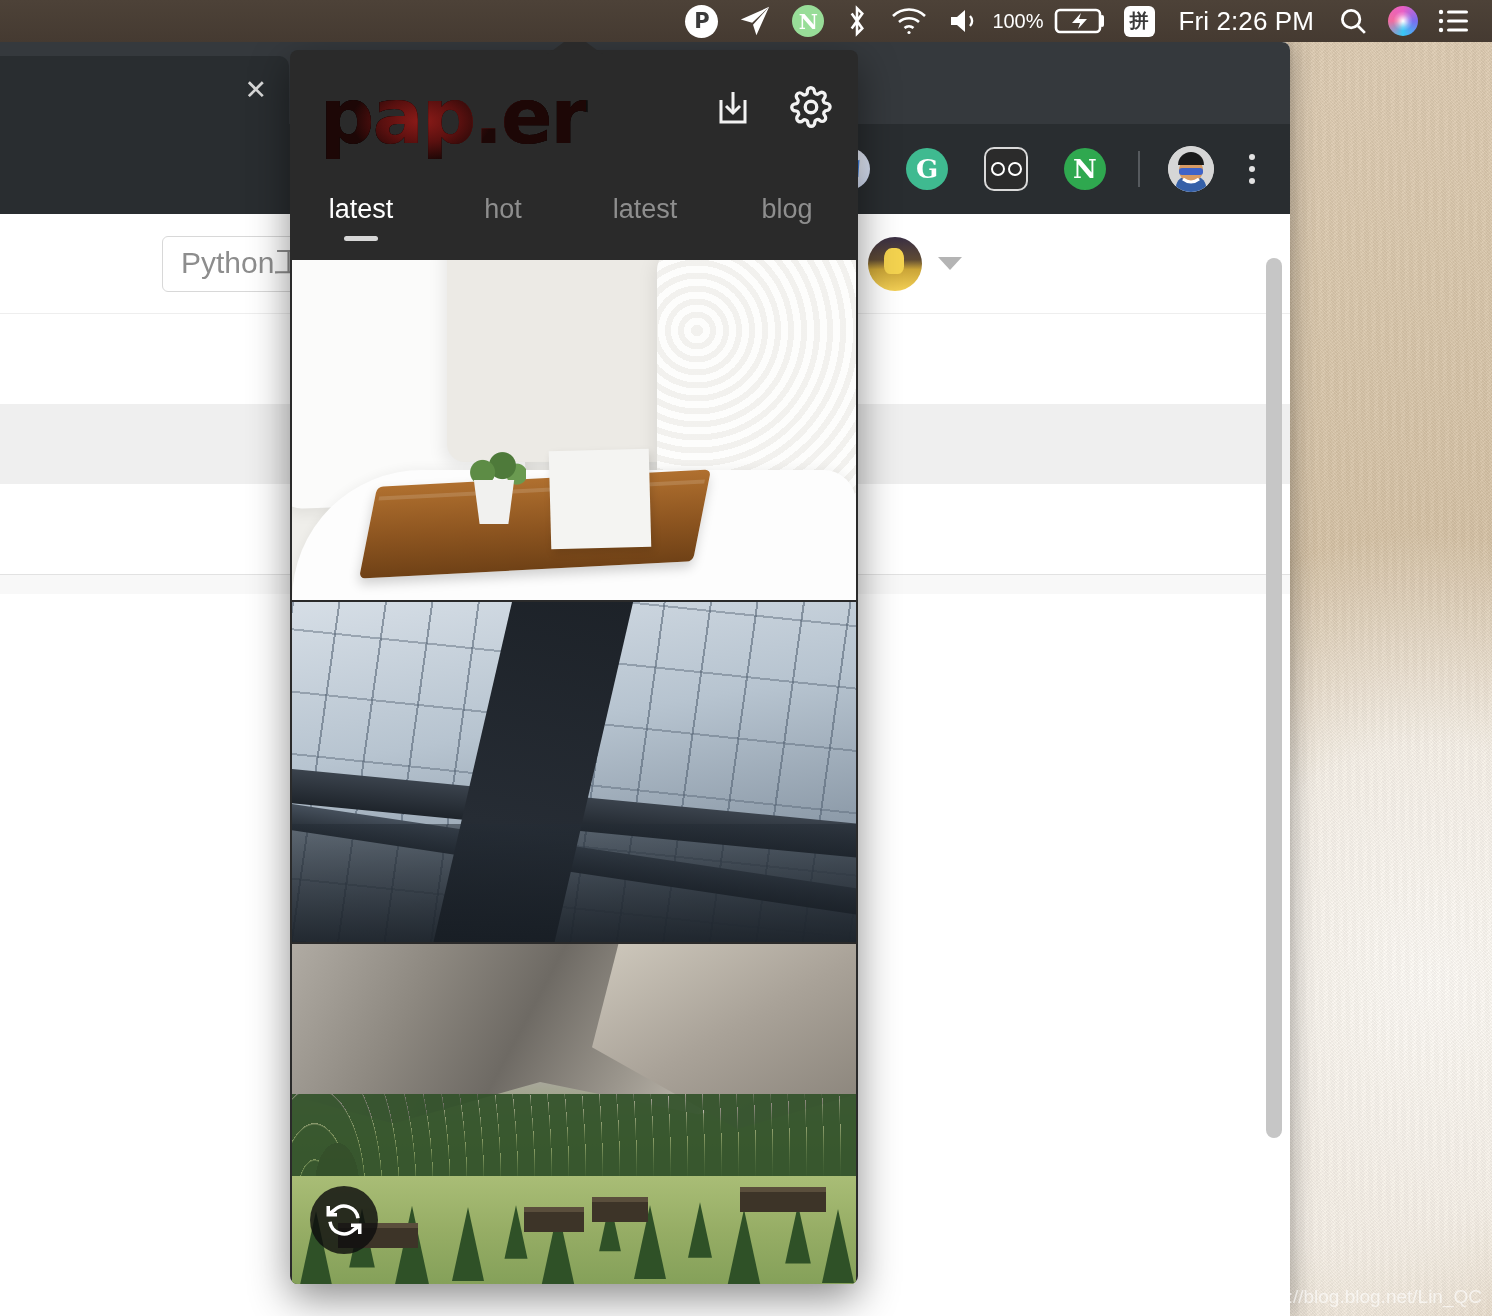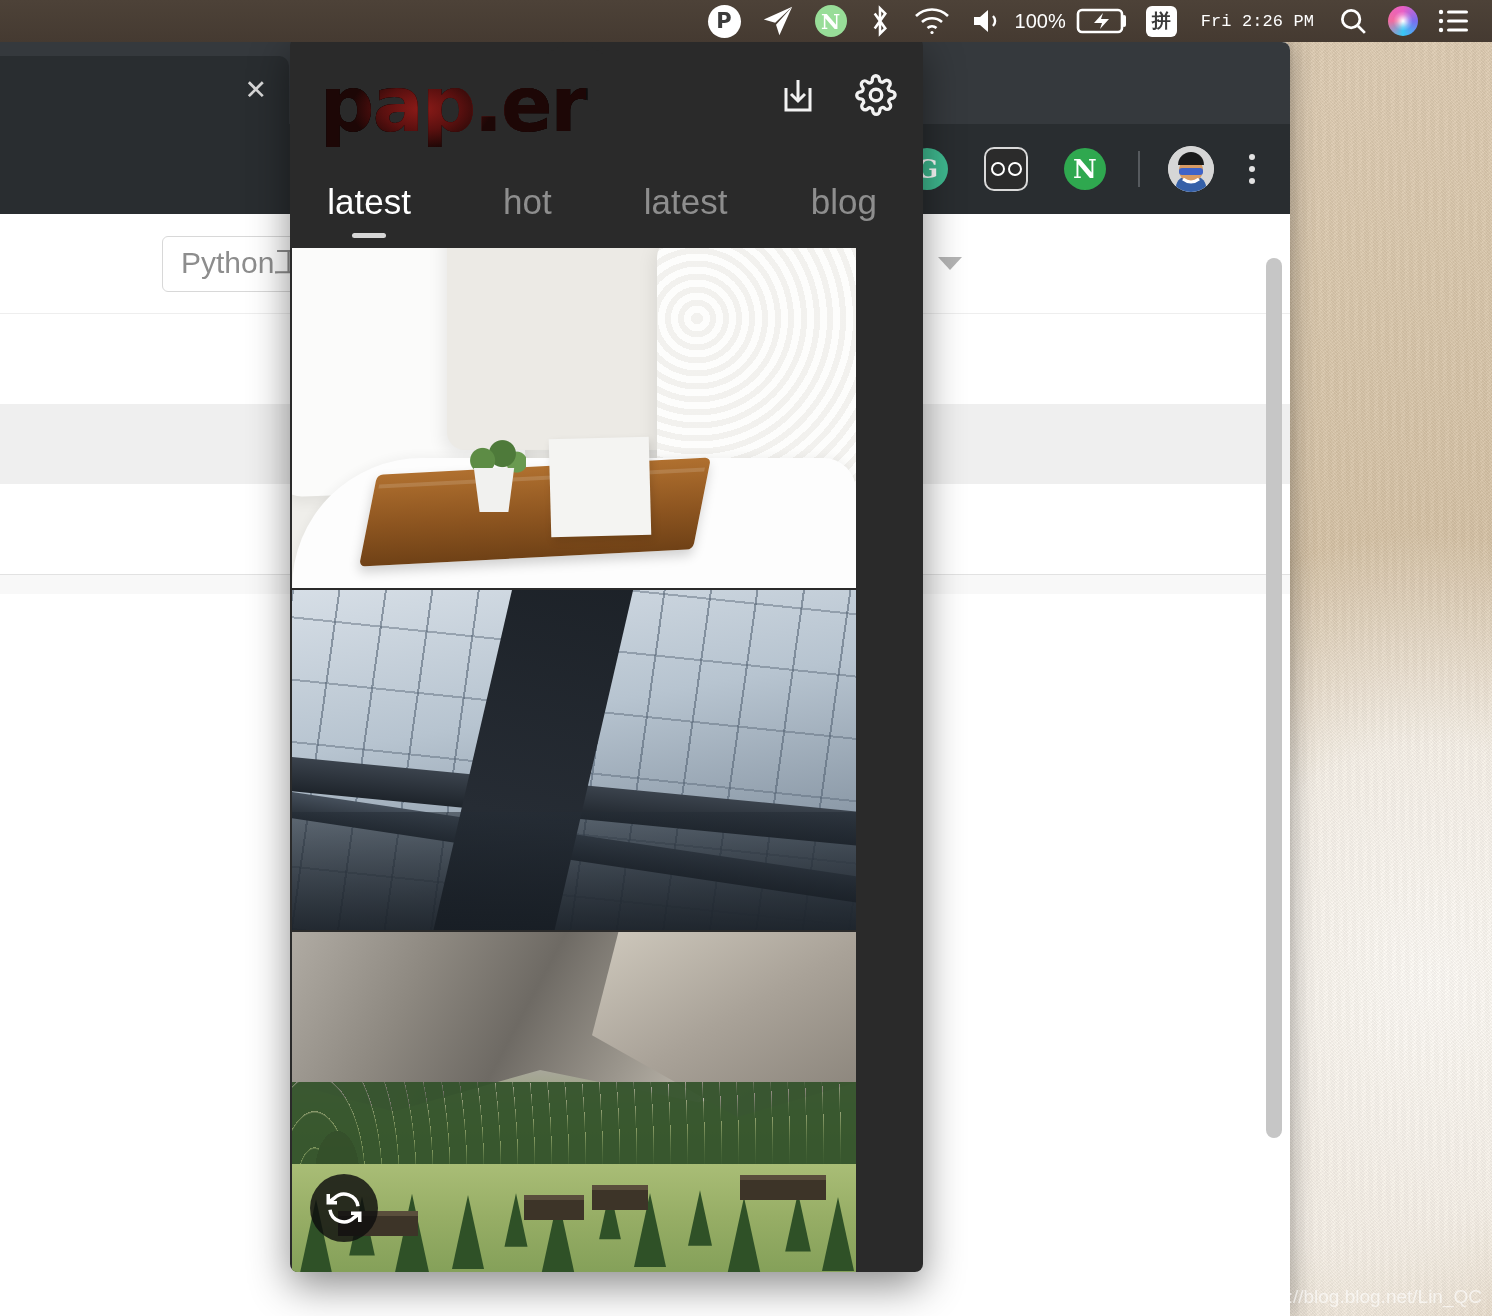--- a/index.html
+++ b/index.html
@@ -28,21 +28,21 @@
   }
 
   
   .menubar {
     position: absolute; top: 0; left: 0; width: 1492px; height: 42px;
     background: linear-gradient(180deg,#4d4238 0%,#453a31 100%);
     display: flex; align-items: center; justify-content: flex-end;
     padding-right: 12px; z-index: 60;
   }
   .mb-item { display: flex; align-items: center; justify-content: center; height: 42px; padding: 0 10px; color: #fff; }
-  .mb-time { font-size: 17px; color: #fff; letter-spacing: .1px; padding: 0 14px; font-family: Liberation Mono, monospace; }
+  .mb-time { font-size: 26px; color: #fff; letter-spacing: .1px; padding: 0 14px; }
   .mb-pct { font-size: 20px; color: #fff; padding-right: 4px;}
 
   .ic-paper { width: 33px; height: 33px; border-radius: 50%; background: #fff; color:#3b3b3b;
               display:flex; align-items:center; justify-content:center; font-size:21px; font-weight:700;
               font-family:"DejaVu Sans", sans-serif; }
   .ic-nord { width: 32px; height: 32px; border-radius: 50%; background: #98dd98; color: #fff;
              display: flex; align-items: center; justify-content: center; font-size: 21px;
              font-weight: 700; font-family: "DejaVu Serif", serif; }
   .ic-ime { width: 31px; height: 31px; border-radius: 6px; background: #fff; color: #3a3a3a;
             display:flex; align-items:center; justify-content:center; font-size:19px; font-weight:700;
@@ -102,21 +102,21 @@
   .pg-toolbar { height: 110px; background: #f8f8f8; border-top: 1px solid #e2e2e2; border-bottom: 1px solid #e8e8e8;
                 display: flex; align-items: center; padding-left: 310px; gap: 56px; }
   .tb-ic { color: #8e8e8e; display: flex; align-items: center; justify-content: center; }
   .pg-rest { background: #fff; position: absolute; left:0; right:0; top: 380px; bottom: 0; }
 
   .b-scroll { position: absolute; right: 8px; top: 178px; width: 16px; bottom: 6px; }
   .b-scroll i { position: absolute; left: 0; top: 38px; width: 16px; height: 880px; background: #c6c6c6; border-radius: 8px; display:block;}
 
   
   .popover {
-    position: absolute; left: 290px; top: 38px; width: 633px; height: 1234px;
+    position: absolute; left: 290px; top: 50px; width: 568px; height: 1234px;
     background: #2a2a2a; border-radius: 8px; z-index: 40;
     box-shadow: 0 14px 40px rgba(0,0,0,.45); overflow: hidden;
   }
   .pop-arrow {
     position: absolute; left: 545px; top: 34px; width: 0; height: 0;
     border-left: 30px solid transparent; border-right: 30px solid transparent;
     border-bottom: 22px solid #2a2a2a; z-index: 41;
   }
   .pop-head { height: 138px; position: relative; }
   .logo {
@@ -132,21 +132,21 @@
     -webkit-text-fill-color: transparent;
   }
   .logo-plain{
     position:absolute; left:30px; top:22px; font-size:76px; font-weight:700; letter-spacing:-2px;
     font-family:"DejaVu Sans", sans-serif; color:#0d0d0d; z-index:-1;
   }
   .head-actions { position: absolute; right: 26px; top: 36px; display: flex; align-items: center; gap: 36px; }
   .head-btn { color: #f2f2f2; display: flex; align-items: center; justify-content: center; }
 
   .pop-tabs { height: 72px; display: flex; align-items: flex-start; padding: 0 0; }
-  .pop-tab { flex: 1; text-align: center; font-size: 35px; color: #8e8e8e; position: relative; padding-top: 6px; }
+  .pop-tab { flex: 1; text-align: center; font-size: 27px; color: #8e8e8e; position: relative; padding-top: 6px; }
   .pop-tab.active { color: #ffffff; }
   .pop-tab.active::after {
     content: ""; position: absolute; left: 50%; transform: translateX(-50%);
     bottom: -16px; width: 34px; height: 5px; border-radius: 3px; background: #d6d6d6;
   }
 
   .pop-list { position: absolute; left: 2px; top: 210px; width: 564px; bottom: 0; overflow: hidden; }
   .card { position: relative; width: 564px; height: 340px; overflow: hidden; }
   .card + .card { margin-top: 2px; }
 

